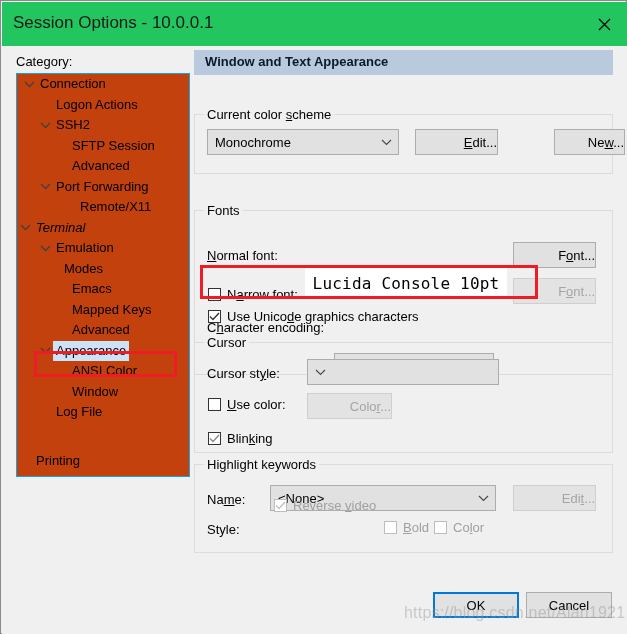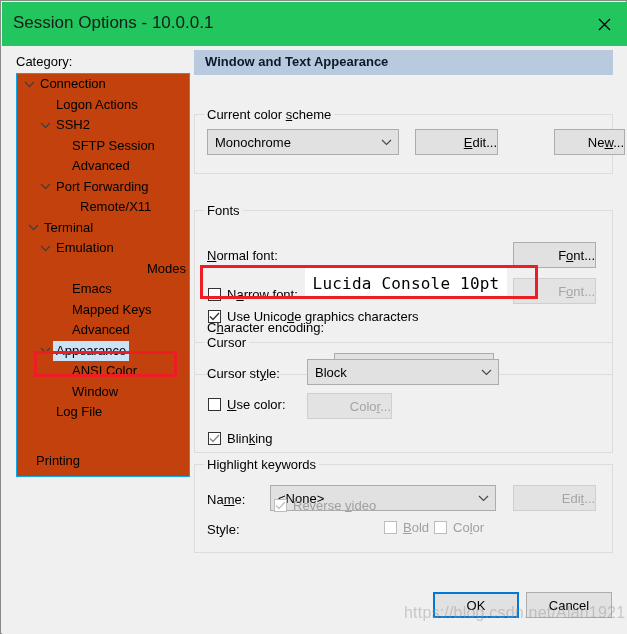--- a/index.html
+++ b/index.html
@@ -276,37 +276,37 @@
             <svg width="11" height="7" viewBox="0 0 11 7">
               <path d="M1 1 L5.5 5.5 L10 1" stroke="#404040" stroke-width="1.3" fill="none"></path>
             </svg>
           </span>
           <span class="lbl">Port Forwarding</span>
         </div>
         <div class="tree-row" style="padding-left: 44px;">
           <span class="chev"></span>
           <span class="lbl">Remote/X11</span>
         </div>
-        <div class="tree-row" style="padding-left: 8px;">
+        <div class="tree-row" style="padding-left: 0; font-style: italic;">
           <span class="chev">
             <svg width="11" height="7" viewBox="0 0 11 7">
               <path d="M1 1 L5.5 5.5 L10 1" stroke="#404040" stroke-width="1.3" fill="none"></path>
             </svg>
           </span>
           <span class="lbl">Terminal</span>
         </div>
         <div class="tree-row" style="padding-left: 20px;">
           <span class="chev">
             <svg width="11" height="7" viewBox="0 0 11 7">
               <path d="M1 1 L5.5 5.5 L10 1" stroke="#404040" stroke-width="1.3" fill="none"></path>
             </svg>
           </span>
           <span class="lbl">Emulation</span>
         </div>
-        <div class="tree-row" style="padding-left: 28px; justify-content: flex-end;">
+        <div class="tree-row" style="padding-left: 28px;">
           <span class="chev"></span>
           <span class="lbl">Modes</span>
         </div>
         <div class="tree-row" style="padding-left: 36px;">
           <span class="chev"></span>
           <span class="lbl">Emacs</span>
         </div>
         <div class="tree-row" style="padding-left: 36px;">
           <span class="chev"></span>
           <span class="lbl">Mapped Keys</span>
@@ -410,21 +410,20 @@
       <span class="cblabel">Use Unico<span class="u">d</span>e graphics characters</span>
     </div>
 
     <div class="group" style="left:192px; top:296px; width:419px; height:111px;">
       <div class="legend">Cursor</div>
     </div>
     <div class="static-label" style="left:205px; top:320px;">
       Cursor st<span class="u">y</span>le:
     </div>
     <div class="combo" style="left:305px; top:313px; width:192px;">
-      <span class="cval">Block</span>
       <span class="carrow">
         <svg width="11" height="7" viewBox="0 0 11 7">
             <path d="M1 1 L5.5 5.5 L10 1" stroke="#4a4a4a" stroke-width="1.2" fill="none"></path>
           </svg>
       </span>
     </div>
     <div class="cb" style="left:206px; top:351px;">
       <span class="box"></span>
       <span class="cblabel"><span class="u">U</span>se color:</span>
     </div>

